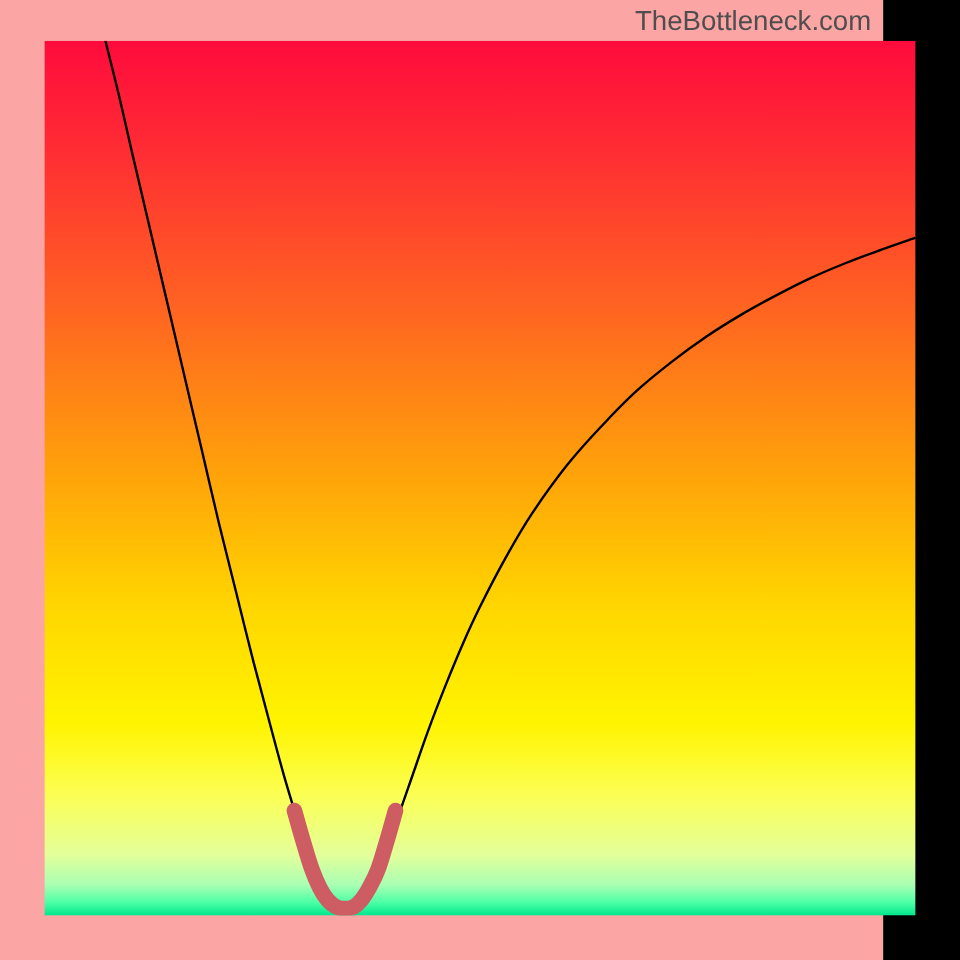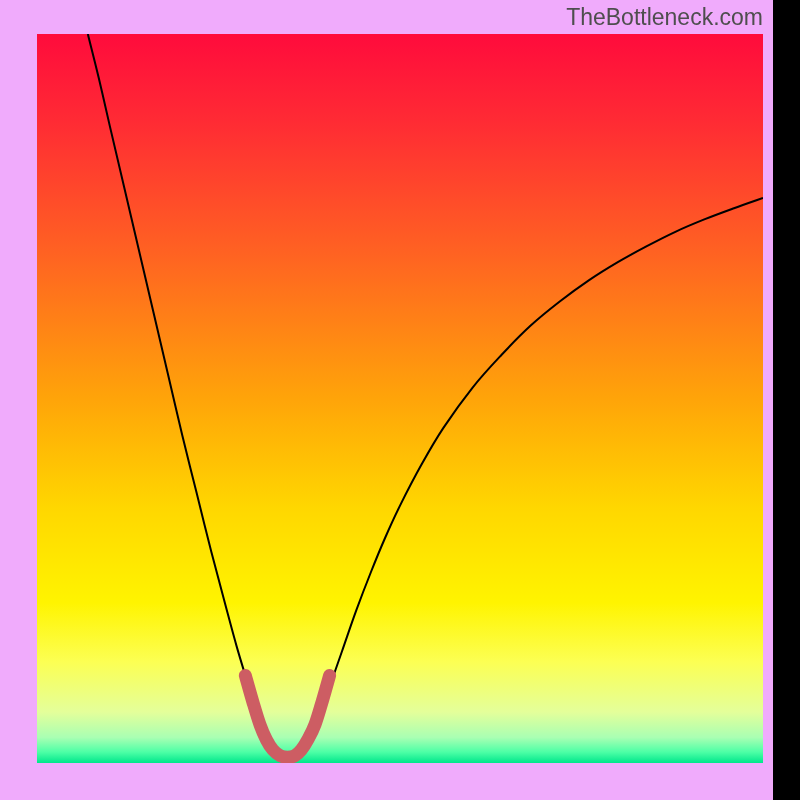--- a/index.html
+++ b/index.html
@@ -10,22 +10,21 @@
     background: #000000;
     overflow: hidden;
     font-family: Arial, Helvetica, sans-serif;
   }
   .frame {
     position: absolute;
     left: 0;
     top: 0;
     width: 736px;
     height: 800px;
-    background: #f0abfc;
-    padding-left: 37px;
+    background: #fca5a5;
   }
   .watermark {
     position: absolute;
     top: 4px;
     right: 10px;
     color: #4e4e4e;
     font-size: 23px;
     font-weight: 500;
     letter-spacing: 0px;
     user-select: none;

